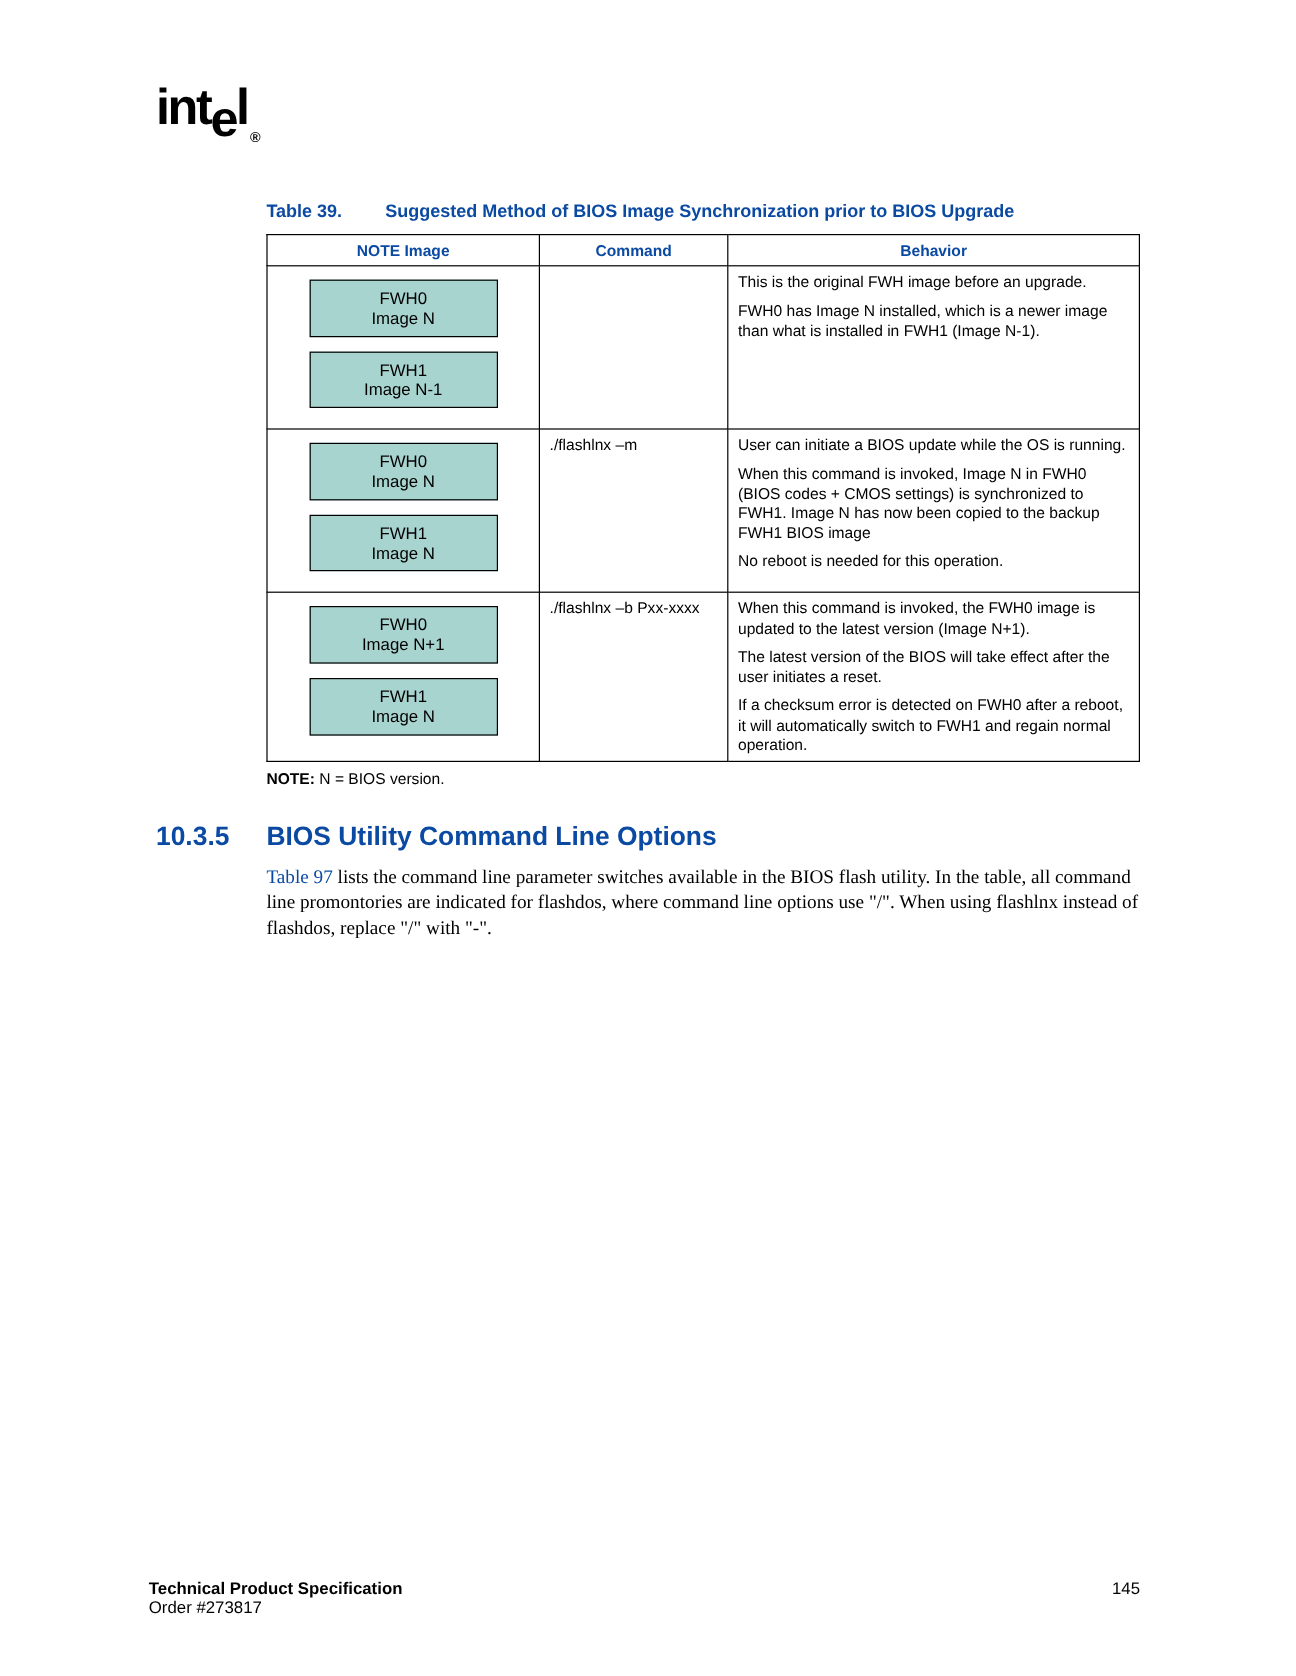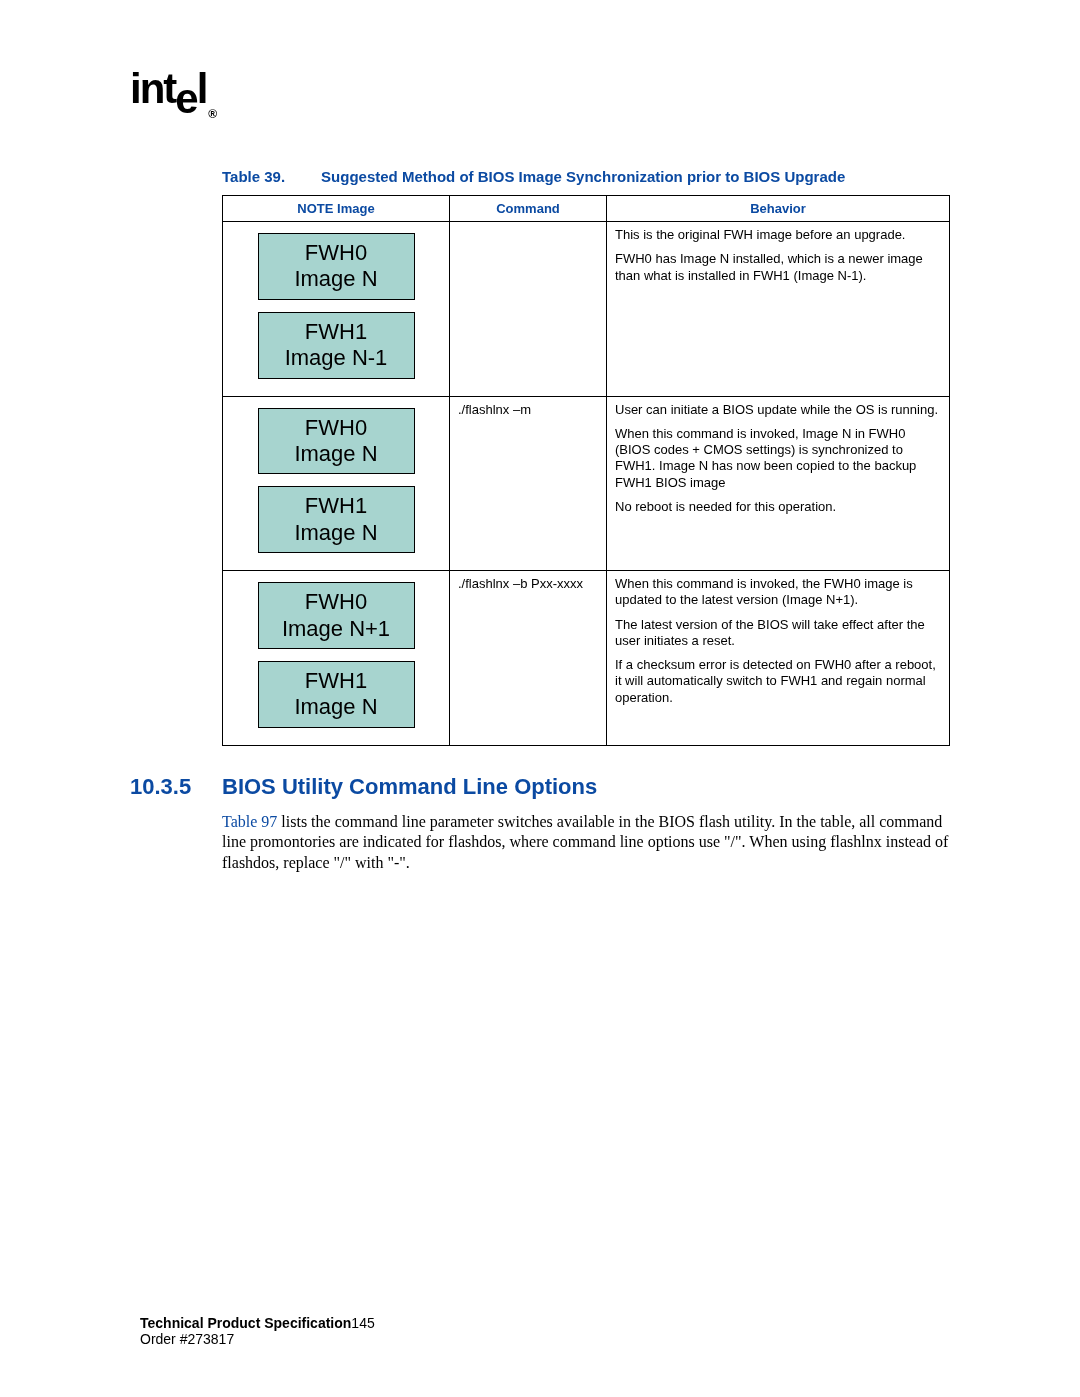--- a/index.html
+++ b/index.html
@@ -94,21 +94,21 @@
   .col-bios { width: 210px; }
   .col-cmd { width: 140px; }
   .fwh-box {
     background: #a7d4cf;
     border: 1px solid #000;
     width: 155px;
     margin: 6px auto 12px auto;
     text-align: center;
     padding: 6px 0;
     font-family: Arial, Helvetica, sans-serif;
-    font-size: 22px;
+    font-size: 14px;
     line-height: 1.2;
   }
   .behavior p {
     margin: 0 0 8px 0;
     line-height: 1.25;
   }
   .behavior p:last-child { margin-bottom: 0; }
   .table-note {
     font-size: 13px;
     margin-top: 6px;
@@ -130,24 +130,24 @@
     font-size: 16px;
     line-height: 1.3;
     margin-left: 92px;
   }
   .body-para .xref {
     color: #0b4aa2;
   }
   .footer {
     position: absolute;
     bottom: 50px;
-    left: 140px;
+    left: 124px;
     right: 130px;
     display: flex;
-    justify-content: flex-start;
+    justify-content: space-between;
     font-size: 14px;
   }
   .footer .left .spec {
     font-weight: bold;
   }
   .footer .right {
     text-align: right;
   }
   .content-indent {
     margin-left: 92px;
@@ -228,20 +228,23 @@
           </td>
           <td>./flashlnx –b Pxx-xxxx</td>
           <td class="behavior">
             <p>When this command is invoked, the FWH0 image is updated to the latest version (Image N+1).</p>
             <p>The latest version of the BIOS will take effect after the user initiates a reset.</p>
             <p>If a checksum error is detected on FWH0 after a reboot, it will automatically switch to FWH1 and regain normal operation.</p>
           </td>
         </tr>
       </tbody>
     </table>
+    <div class="table-note">
+      <span class="note-bold">NOTE:</span><span>  N = BIOS version.</span>
+    </div>
   </div>
 
   <div class="section-heading">
     <span class="section-number">10.3.5</span><span>BIOS Utility Command Line Options</span>
   </div>
 
   <div class="body-para">
     <span class="xref">Table 97</span><span> lists the command line parameter switches available in the BIOS flash utility. In the table, all command line promontories are indicated for flashdos, where command line options use "/". When using flashlnx instead of flashdos, replace "/" with "-".</span>
   </div>
 

